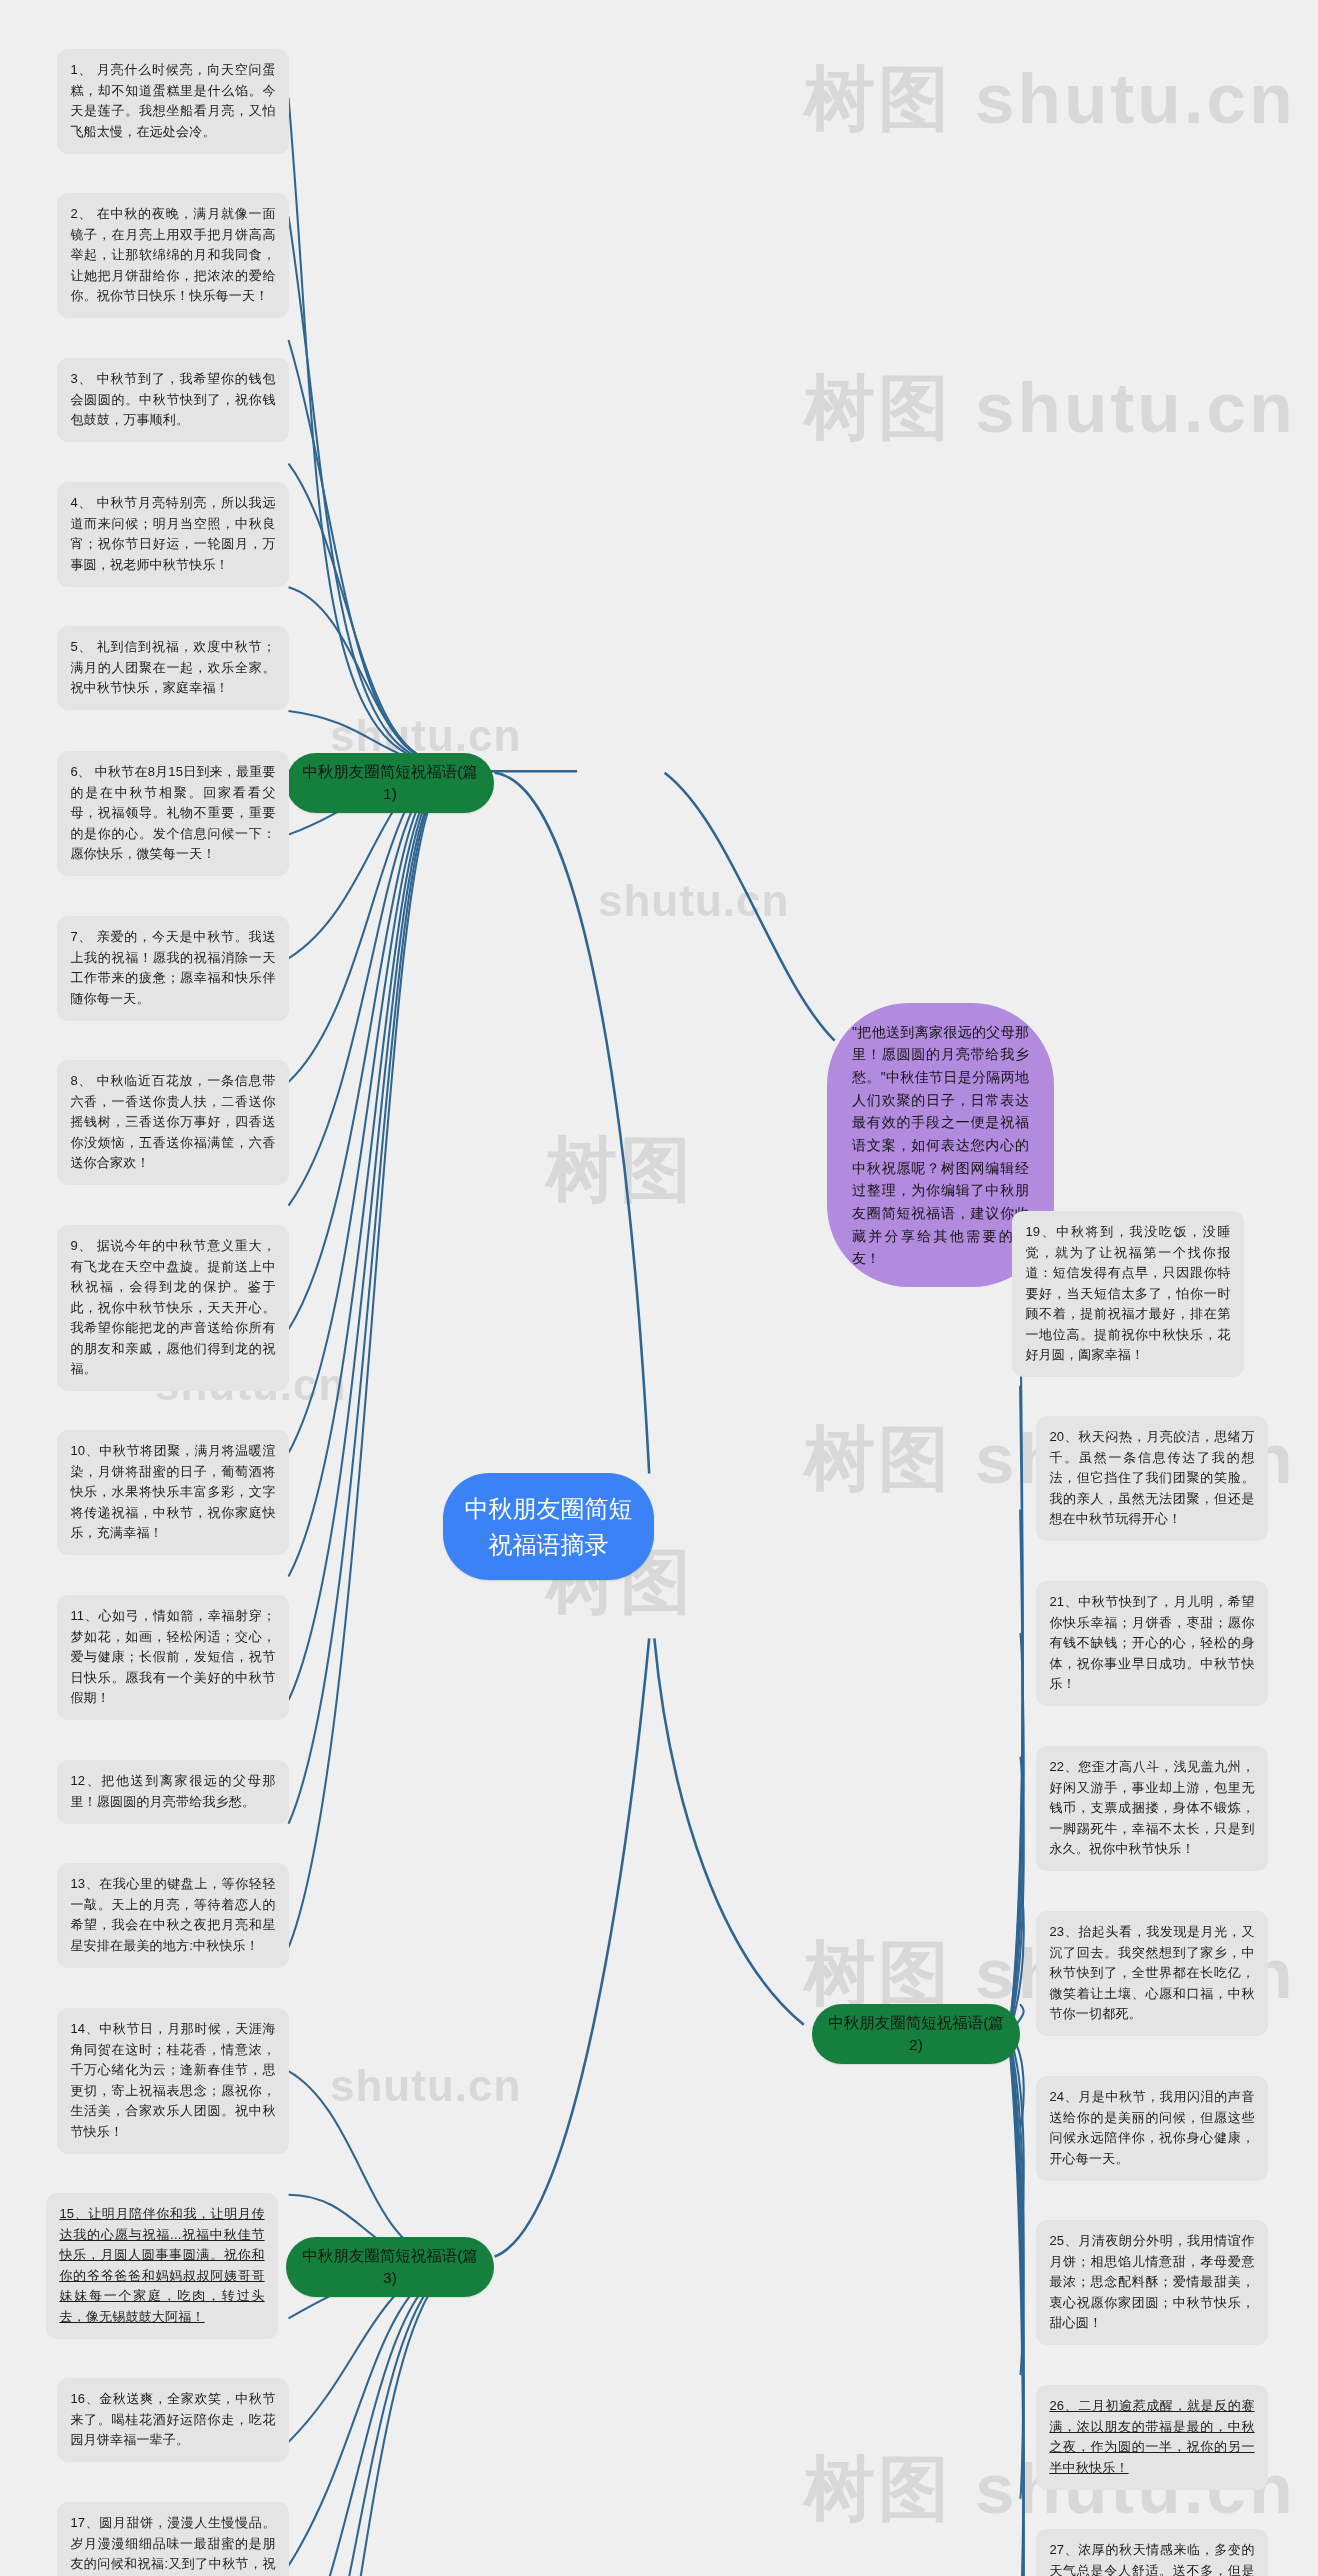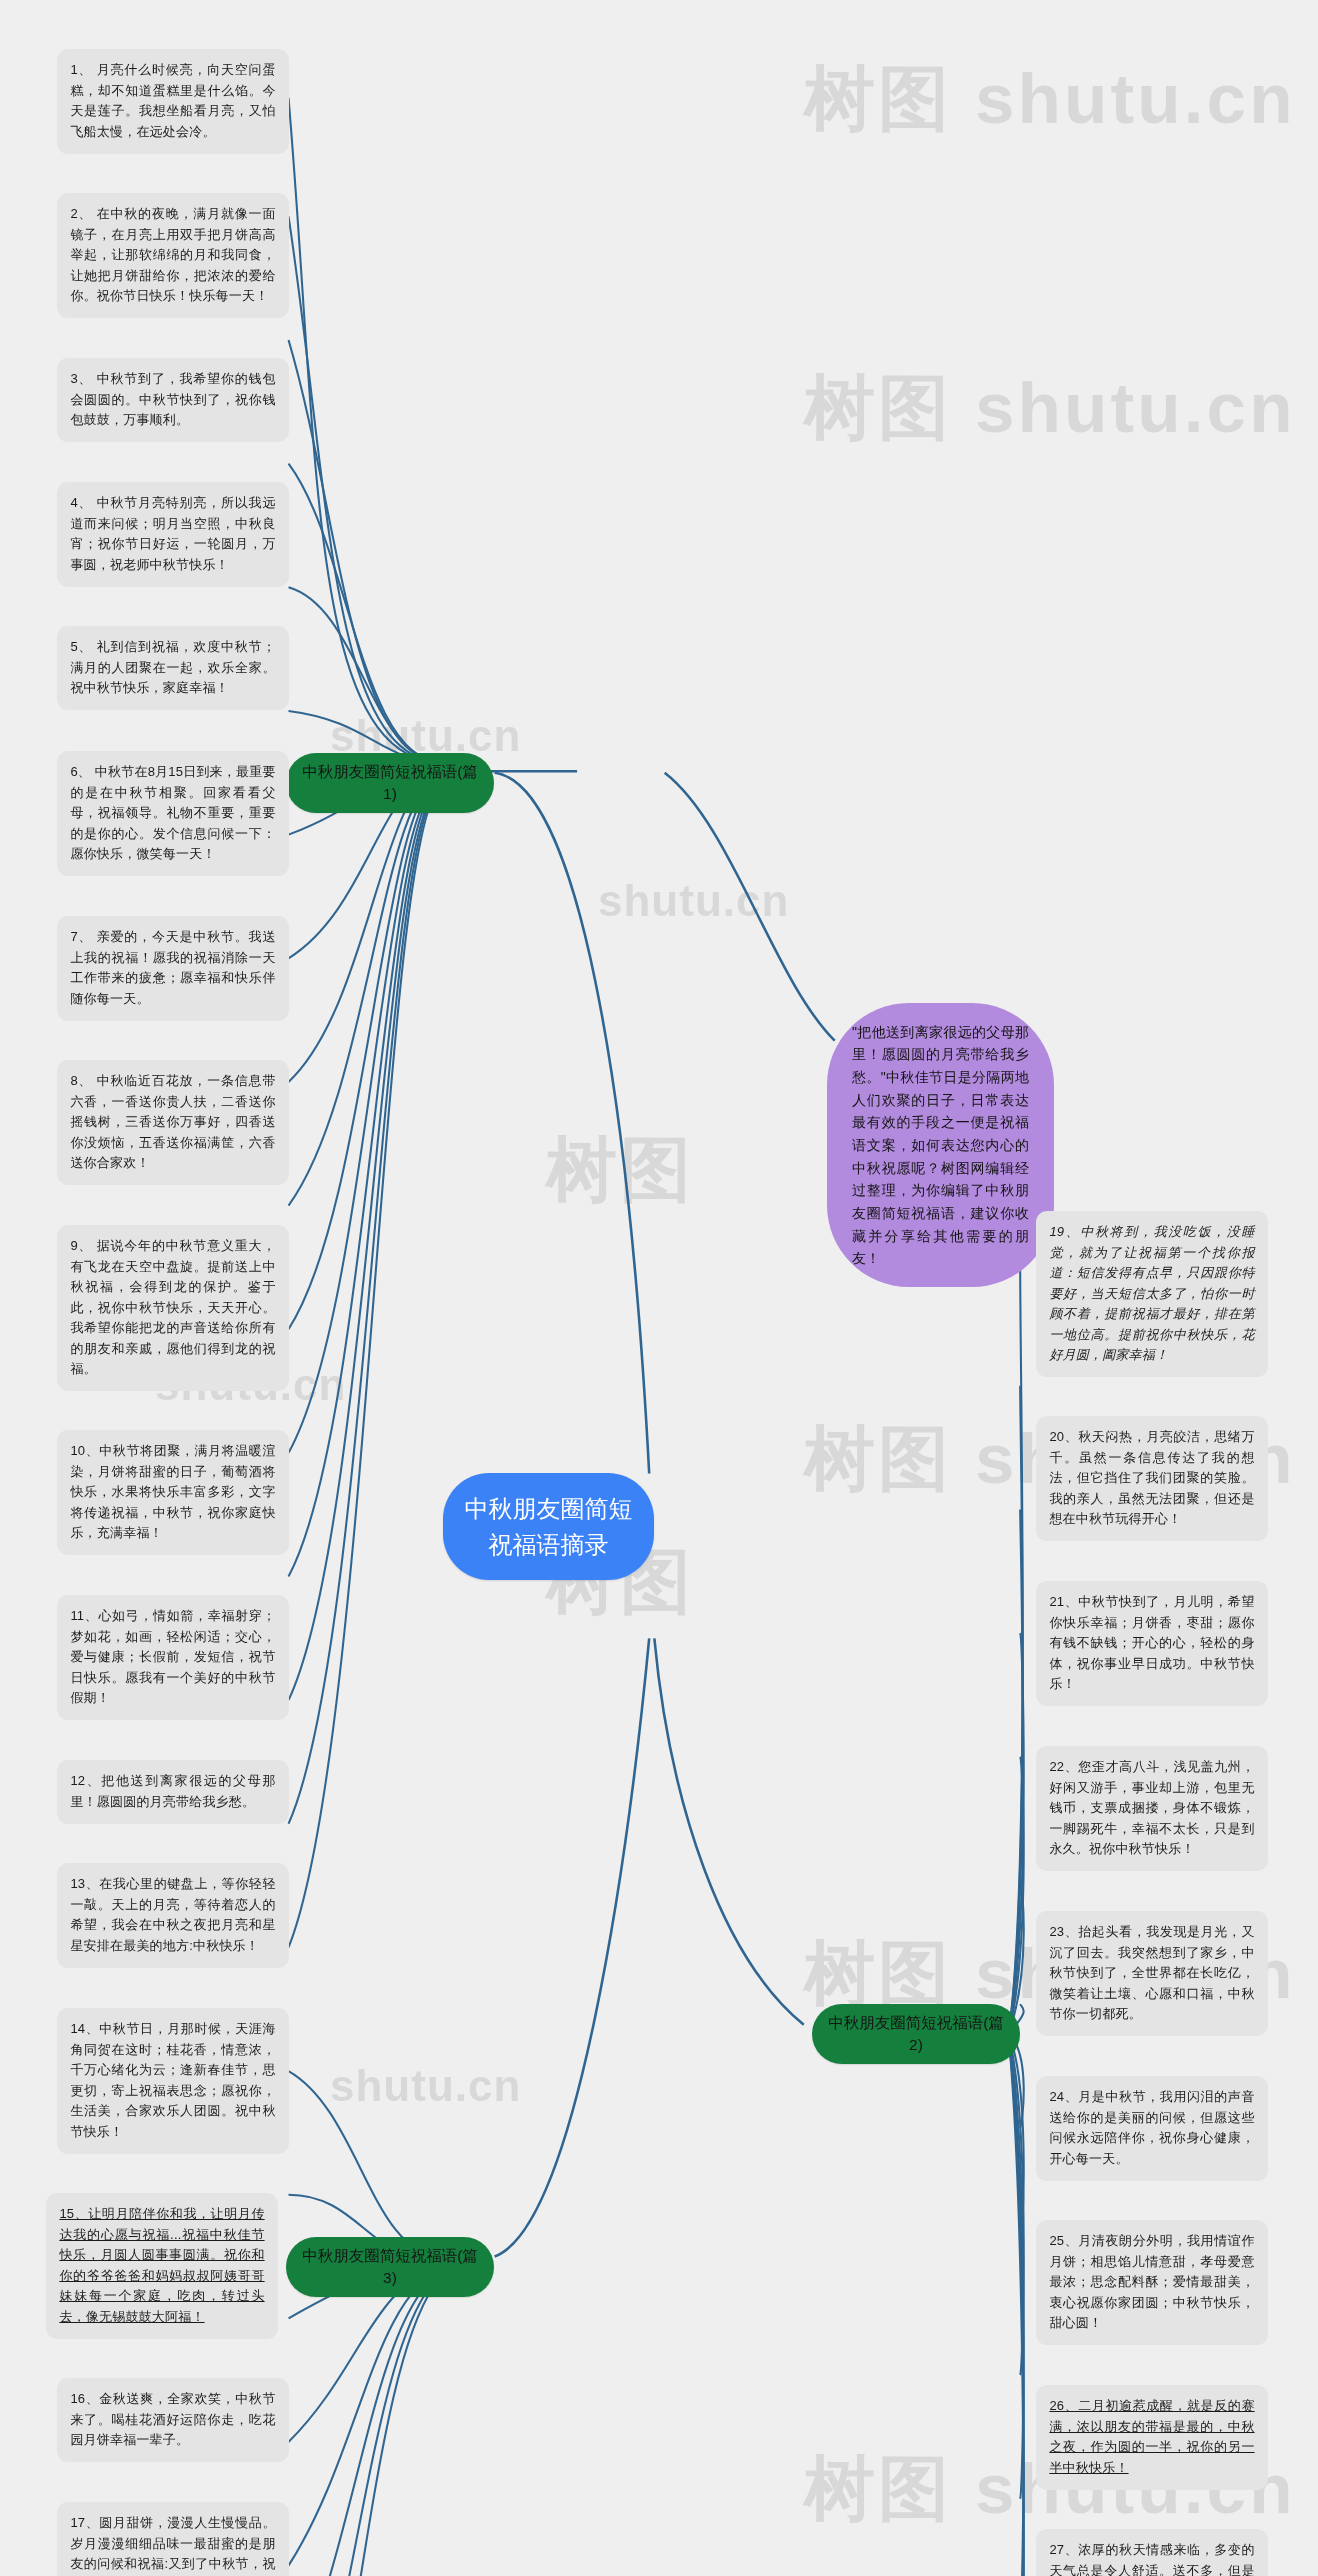--- a/index.html
+++ b/index.html
@@ -147,21 +147,21 @@
     <div class="node card" style="left: 57px; width: 232px; top: 1430px;">10、中秋节将团聚，满月将温暖渲染，月饼将甜蜜的日子，葡萄酒将快乐，水果将快乐丰富多彩，文字将传递祝福，中秋节，祝你家庭快乐，充满幸福！</div>
     <div class="node card" style="left: 57px; width: 232px; top: 1595px;">11、心如弓，情如箭，幸福射穿；梦如花，如画，轻松闲适；交心，爱与健康；长假前，发短信，祝节日快乐。愿我有一个美好的中秋节假期！</div>
     <div class="node card" style="left: 57px; width: 232px; top: 1760px;">12、把他送到离家很远的父母那里！愿圆圆的月亮带给我乡愁。</div>
     <div class="node card" style="left: 57px; width: 232px; top: 1863px;">13、在我心里的键盘上，等你轻轻一敲。天上的月亮，等待着恋人的希望，我会在中秋之夜把月亮和星星安排在最美的地方:中秋快乐！</div>
     <div class="node card" style="left: 57px; width: 232px; top: 2008px;">14、中秋节日，月那时候，天涯海角同贺在这时；桂花香，情意浓，千万心绪化为云；逢新春佳节，思更切，寄上祝福表思念；愿祝你，生活美，合家欢乐人团圆。祝中秋节快乐！</div>
     <div class="node card" style="left: 46px; width: 232px; top: 2193px; text-decoration: underline;">15、让明月陪伴你和我，让明月传达我的心愿与祝福...祝福中秋佳节快乐，月圆人圆事事圆满。祝你和你的爷爷爸爸和妈妈叔叔阿姨哥哥妹妹每一个家庭，吃肉，转过头去，像无锡鼓鼓大阿福！</div>
     <div class="node card" style="left: 57px; width: 232px; top: 2378px;">16、金秋送爽，全家欢笑，中秋节来了。喝桂花酒好运陪你走，吃花园月饼幸福一辈子。</div>
     <div class="node card" style="left: 57px; width: 232px; top: 2502px;">17、圆月甜饼，漫漫人生慢慢品。岁月漫漫细细品味一最甜蜜的是朋友的问候和祝福:又到了中秋节，祝全家幸福，万事圆圆！</div>
   </div>
 <div id="right-column">
-    <div class="node card" style="left: 1036px; width: 232px; top: 1211px; font-style: italic;">19、中秋将到，我没吃饭，没睡觉，就为了让祝福第一个找你报道：短信发得有点早，只因跟你特要好，当天短信太多了，怕你一时顾不着，提前祝福才最好，排在第一地位高。提前祝你中秋快乐，花好月圆，阖家幸福！</div>
+    <div class="node card" style="left: 1012px; width: 232px; top: 1211px;">19、中秋将到，我没吃饭，没睡觉，就为了让祝福第一个找你报道：短信发得有点早，只因跟你特要好，当天短信太多了，怕你一时顾不着，提前祝福才最好，排在第一地位高。提前祝你中秋快乐，花好月圆，阖家幸福！</div>
     <div class="node card" style="left: 1036px; width: 232px; top: 1416px;">20、秋天闷热，月亮皎洁，思绪万千。虽然一条信息传达了我的想法，但它挡住了我们团聚的笑脸。我的亲人，虽然无法团聚，但还是想在中秋节玩得开心！</div>
     <div class="node card" style="left: 1036px; width: 232px; top: 1581px;">21、中秋节快到了，月儿明，希望你快乐幸福；月饼香，枣甜；愿你有钱不缺钱；开心的心，轻松的身体，祝你事业早日成功。中秋节快乐！</div>
     <div class="node card" style="left: 1036px; width: 232px; top: 1746px;">22、您歪才高八斗，浅见盖九州，好闲又游手，事业却上游，包里无钱币，支票成捆搂，身体不锻炼，一脚踢死牛，幸福不太长，只是到永久。祝你中秋节快乐！</div>
     <div class="node card" style="left: 1036px; width: 232px; top: 1911px;">23、抬起头看，我发现是月光，又沉了回去。我突然想到了家乡，中秋节快到了，全世界都在长吃亿，微笑着让土壤、心愿和口福，中秋节你一切都死。</div>
     <div class="node card" style="left: 1036px; width: 232px; top: 2076px;">24、月是中秋节，我用闪泪的声音送给你的是美丽的问候，但愿这些问候永远陪伴你，祝你身心健康，开心每一天。</div>
     <div class="node card" style="left: 1036px; width: 232px; top: 2220px;">25、月清夜朗分外明，我用情谊作月饼；相思馅儿情意甜，孝母爱意最浓；思念配料酥；爱情最甜美，衷心祝愿你家团圆；中秋节快乐，甜心圆！</div>
     <div class="node card" style="left: 1036px; width: 232px; top: 2385px; text-decoration: underline;">26、二月初逾惹成醒，就是反的赛满，浓以朋友的带福是最的，中秋之夜，作为圆的一半，祝你的另一半中秋快乐！</div>
     <div class="node card" style="left: 1036px; width: 232px; top: 2529px;">27、浓厚的秋天情感来临，多变的天气总是令人舒适。送不多，但是是真的，希望活加的秋风欢愉你得到吗温馨；欧几圆过不一定永，一样迷了，事业顺利，幸福美满；天天顺利，家家兴，中秋节快乐！</div>
   </div>
 

